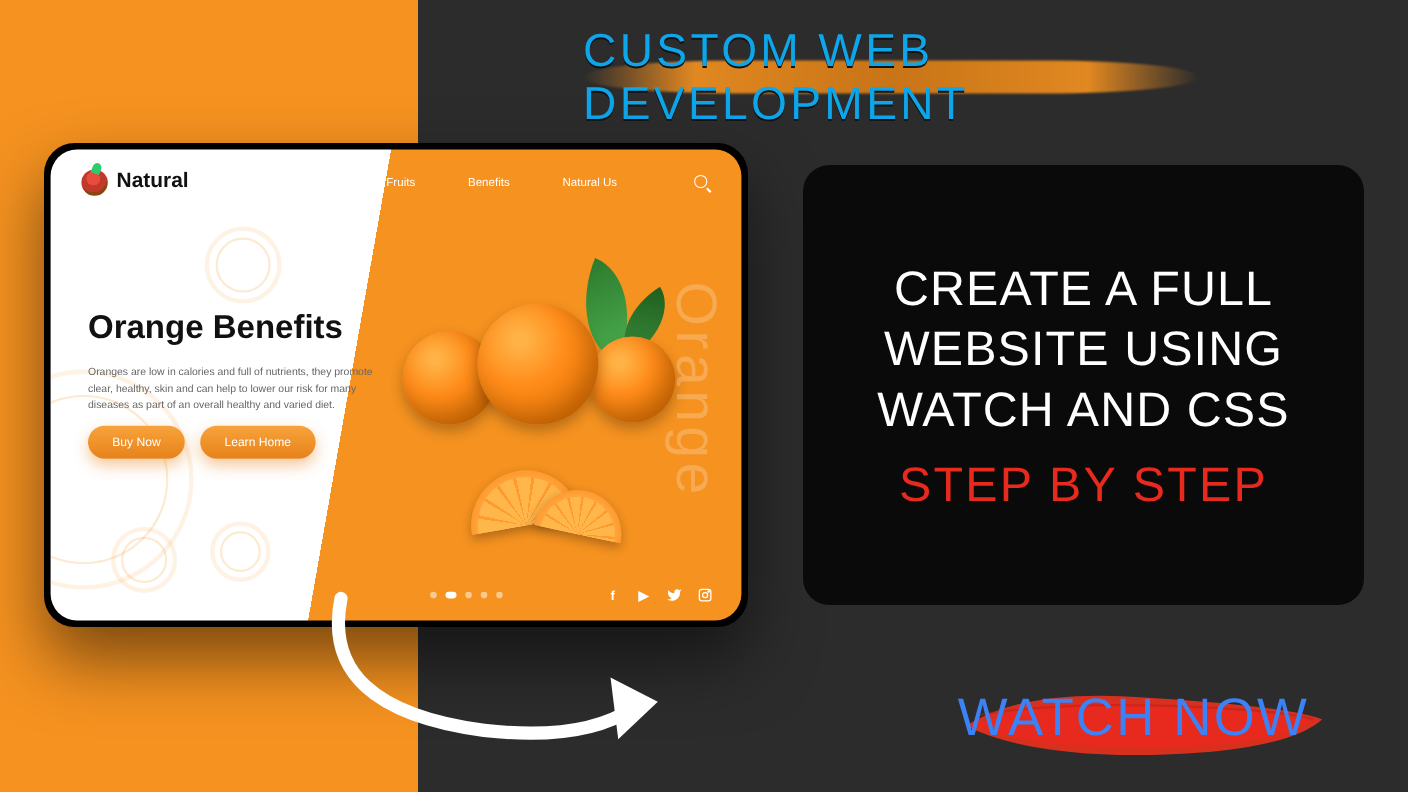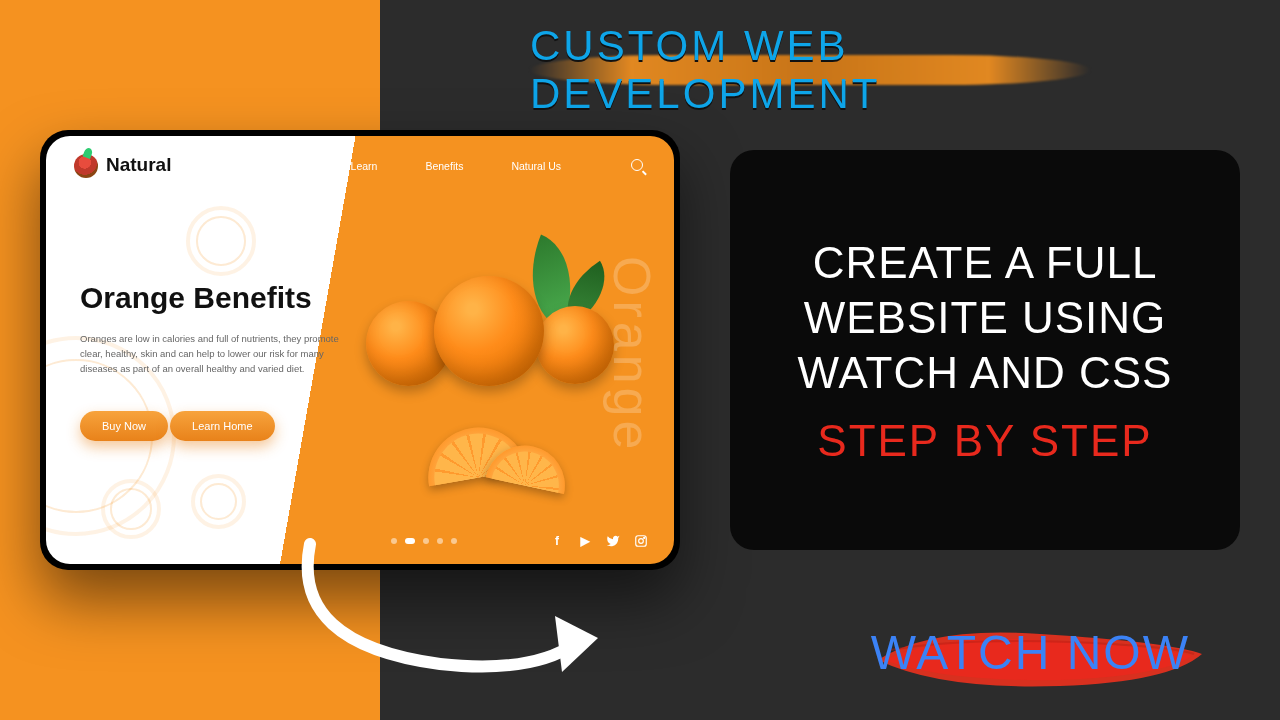--- a/index.html
+++ b/index.html
@@ -15,22 +15,22 @@
 .logo-ico{width:24px;height:24px;border-radius:50%;background:radial-gradient(circle at 45% 35%,#e84c3d 30%,#c0392b 31% 60%,#8b4513 61%);position:relative}
 .logo-ico::after{content:"";position:absolute;top:-6px;left:10px;width:8px;height:10px;background:#2ecc71;border-radius:50% 50% 0 0;transform:rotate(20deg)}
 .logo span{font-weight:700;font-size:19px;color:#111}
 .menu{margin-left:auto;display:flex;gap:48px;align-items:center}
 .menu a{font-size:10.5px;color:#fff;text-decoration:none;cursor:pointer}
 .search-ico{width:15px;height:15px;margin-left:22px;position:relative}
 .search-ico::before{content:"";position:absolute;width:10px;height:10px;border:1.5px solid #fff;border-radius:50%}
 .search-ico::after{content:"";position:absolute;width:5px;height:1.5px;background:#fff;transform:rotate(45deg);bottom:0;right:-1px}
 .content{position:absolute;top:145px;left:34px;width:260px}
 .content h1{font-size:30px;font-weight:800;color:#111;margin-bottom:16px}
-.content p{font-size:9.5px;line-height:1.6;color:#666;margin-bottom:34px}
-.btns{display:flex;gap:2px}
+.content p{font-size:9.5px;line-height:1.6;color:#666;margin-bottom:10px}
+.btns{display:flex;gap:14px}
 .btn{padding:9px 22px;border-radius:22px;background:linear-gradient(180deg,#f7a33c,#e8821a);color:#fff;font-size:11px;border:none;cursor:pointer;box-shadow:0 6px 14px rgba(232,130,26,.45)}
 .hero-img{position:absolute;top:110px;right:60px;width:260px;height:240px}
 .orange{position:absolute;border-radius:50%;background:radial-gradient(circle at 35% 30%,#ffb347 5%,#ff8c1a 40%,#e07000 85%);box-shadow:inset -8px -10px 20px rgba(0,0,0,.18),0 6px 12px rgba(0,0,0,.25)}
 .orange.a{width:110px;height:110px;top:30px;left:80px}
 .orange.b{width:85px;height:85px;top:55px;left:12px}
 .orange.c{width:78px;height:78px;top:60px;right:0}
 .leaf{position:absolute;width:55px;height:80px;background:linear-gradient(135deg,#2d7a2d,#4caf50);border-radius:0 100% 0 100%;top:-4px;right:35px;transform:rotate(22deg)}
 .leaf.l2{width:40px;height:58px;top:18px;right:8px;transform:rotate(58deg);background:linear-gradient(135deg,#1f5f1f,#3a8a3a)}
 .slice{position:absolute;width:100px;height:50px;border-radius:100px 100px 0 0;background:radial-gradient(circle at 50% 100%,#ffd27a 20%,#ff9a2e 70%);bottom:8px;left:70px;transform:rotate(-10deg);box-shadow:0 4px 10px rgba(0,0,0,.3)}
 .slice.s2{width:80px;height:40px;bottom:0;left:135px;transform:rotate(12deg)}
@@ -74,21 +74,21 @@
     <div class="wm wm3"></div>
     <div class="wm wm4"></div>
 
     <div class="nav">
       <div class="logo">
         <div class="logo-ico"></div>
         <span>Natural</span>
       </div>
       <div class="menu">
         <a>Home</a>
-        <a>Learn</a>
+        <a>Fruits</a>
         <a>Benefits</a>
         <a>Natural Us</a>
         <div class="search-ico"></div>
       </div>
     </div>
 
     <div class="content">
       <h1>Orange Benefits</h1>
       <p>Oranges are low in calories and full of nutrients, they promote clear, healthy, skin and can help to lower our risk for many diseases as part of an overall healthy and varied diet.</p>
       <div class="btns">

